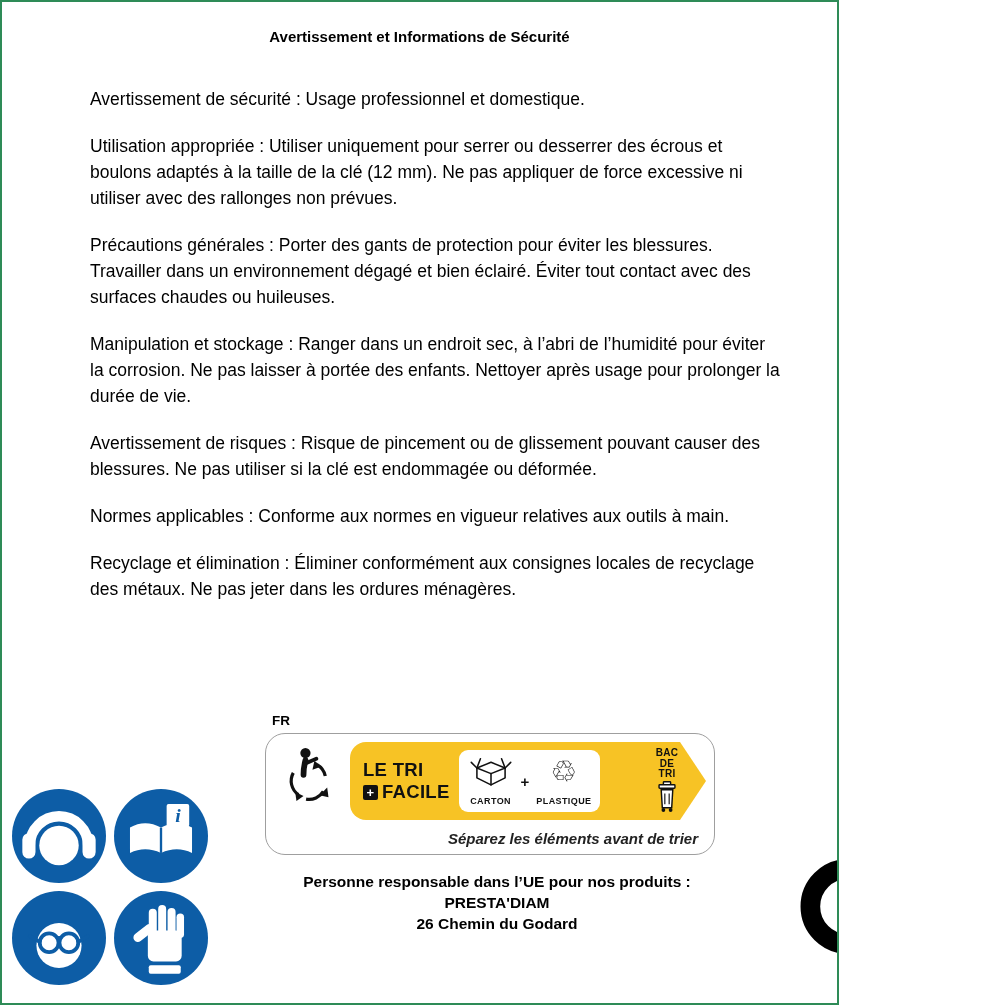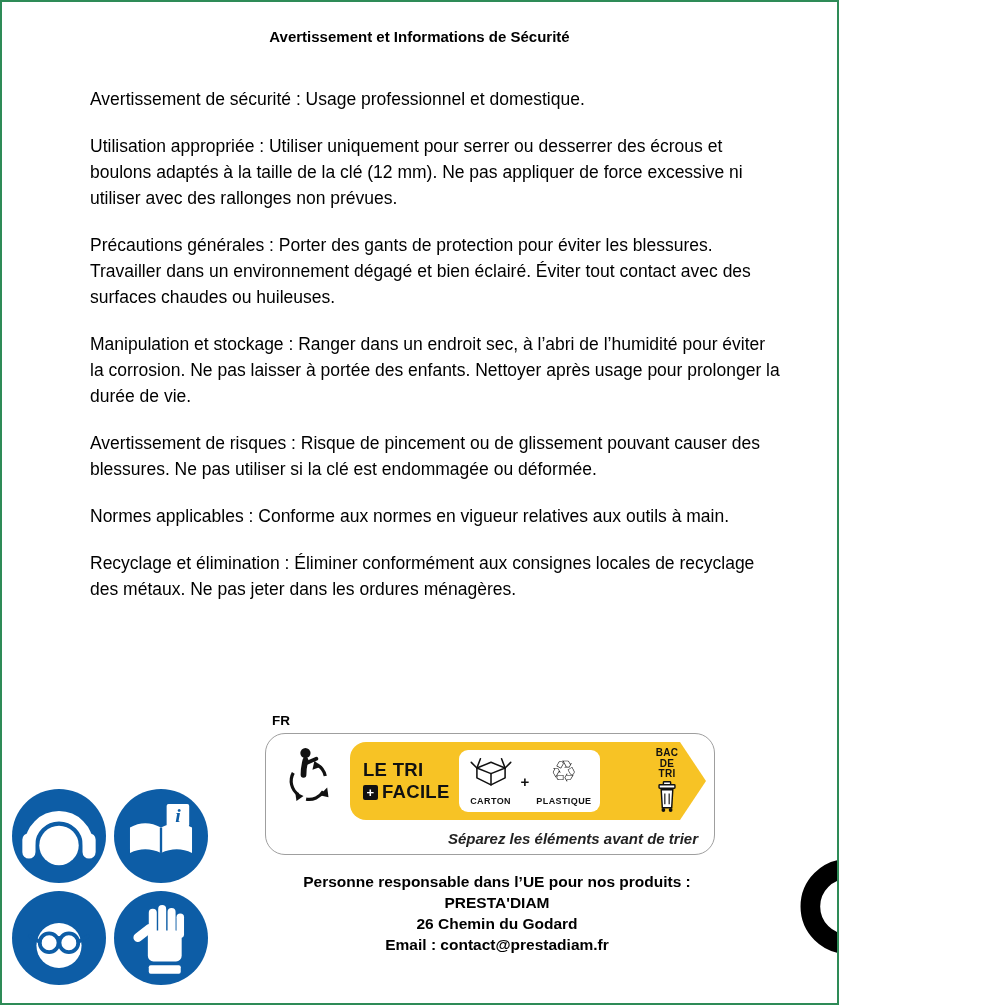--- a/index.html
+++ b/index.html
@@ -165,21 +165,20 @@
       </div>
     </div>
 
     <div class="tagline">Séparez les éléments avant de trier</div>
   </div>
 
   <div class="responsible">
     <div>Personne responsable dans l’UE pour nos produits :</div>
     <div>PRESTA'DIAM</div>
     <div>26 Chemin du Godard</div>
-    <div>Email : contact@prestadiam.fr</div>
   </div>
 
   <svg class="ce" width="150" height="103" viewBox="0 0 160 110" aria-hidden="true">
     <g fill="none" stroke="#000" stroke-width="21">
       <path d="M80.3 26.7 A40 40 0 1 0 80.3 83.3"></path>
       <path d="M148.3 26.7 A40 40 0 1 0 148.3 83.3"></path>
       <path d="M120 55 H 155"></path>
     </g>
   </svg>
 

